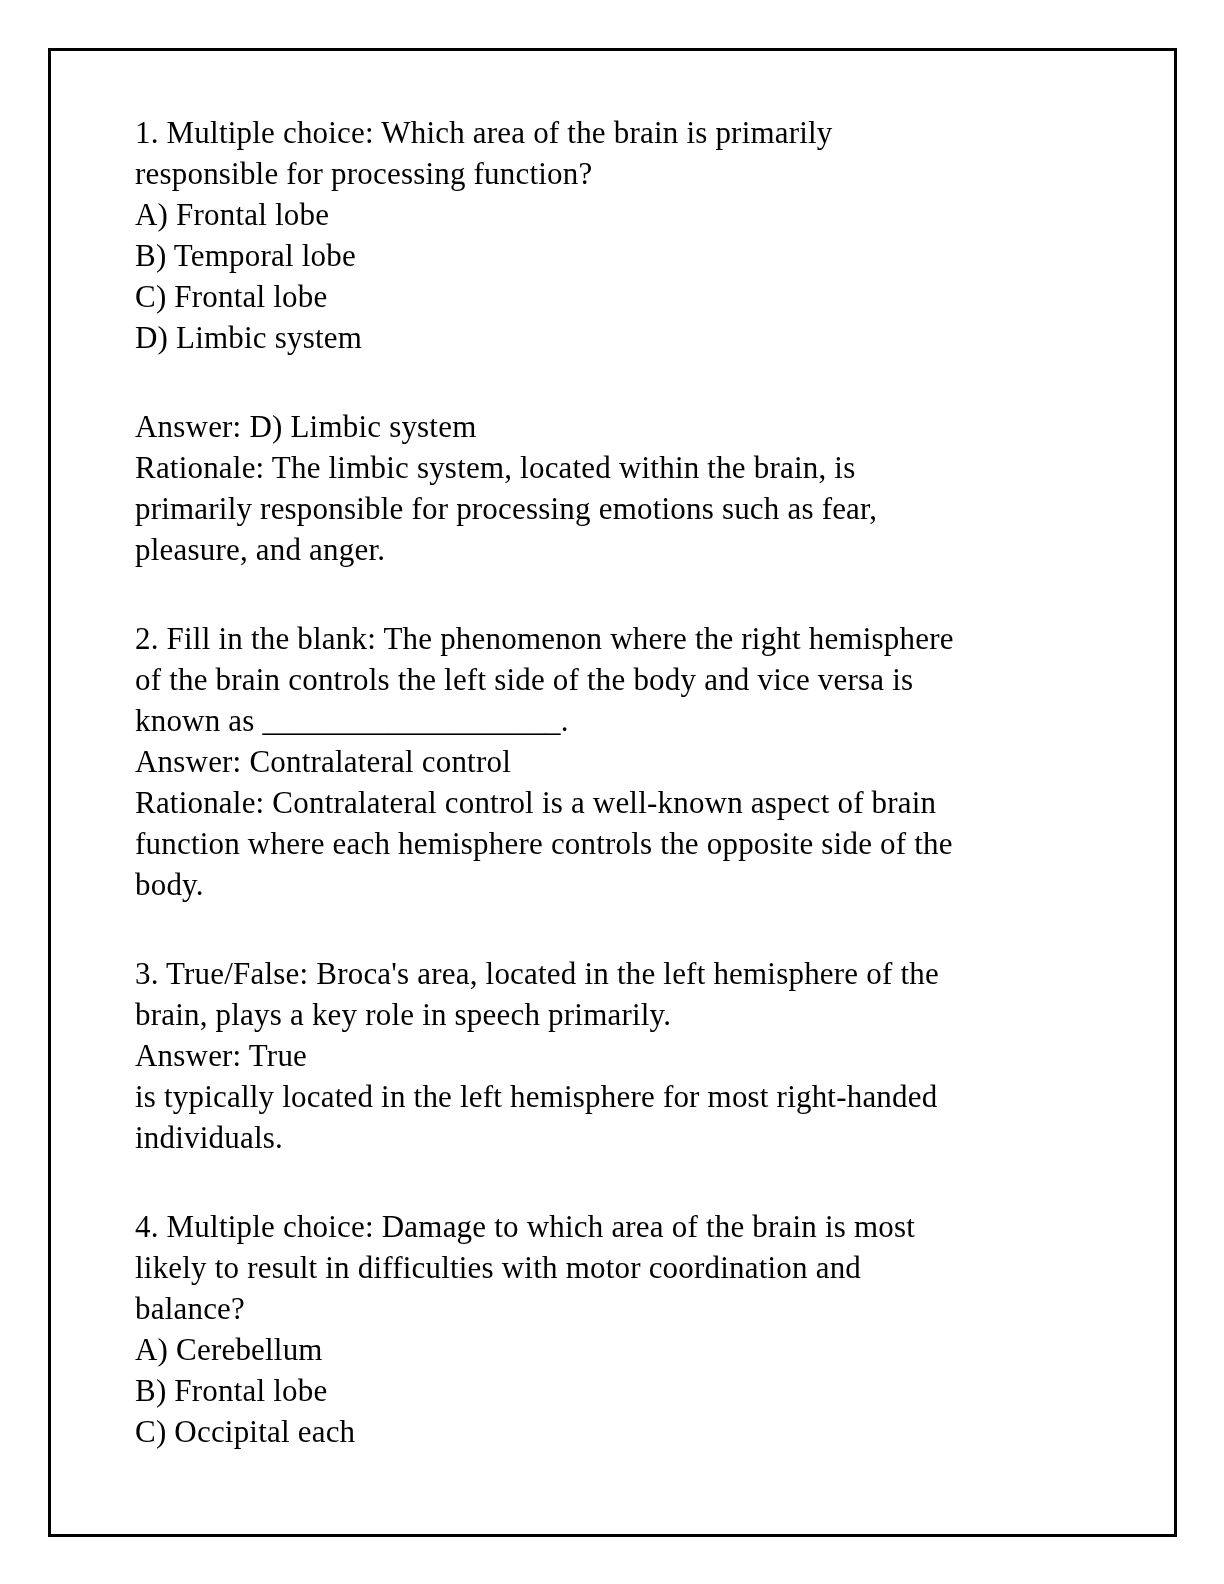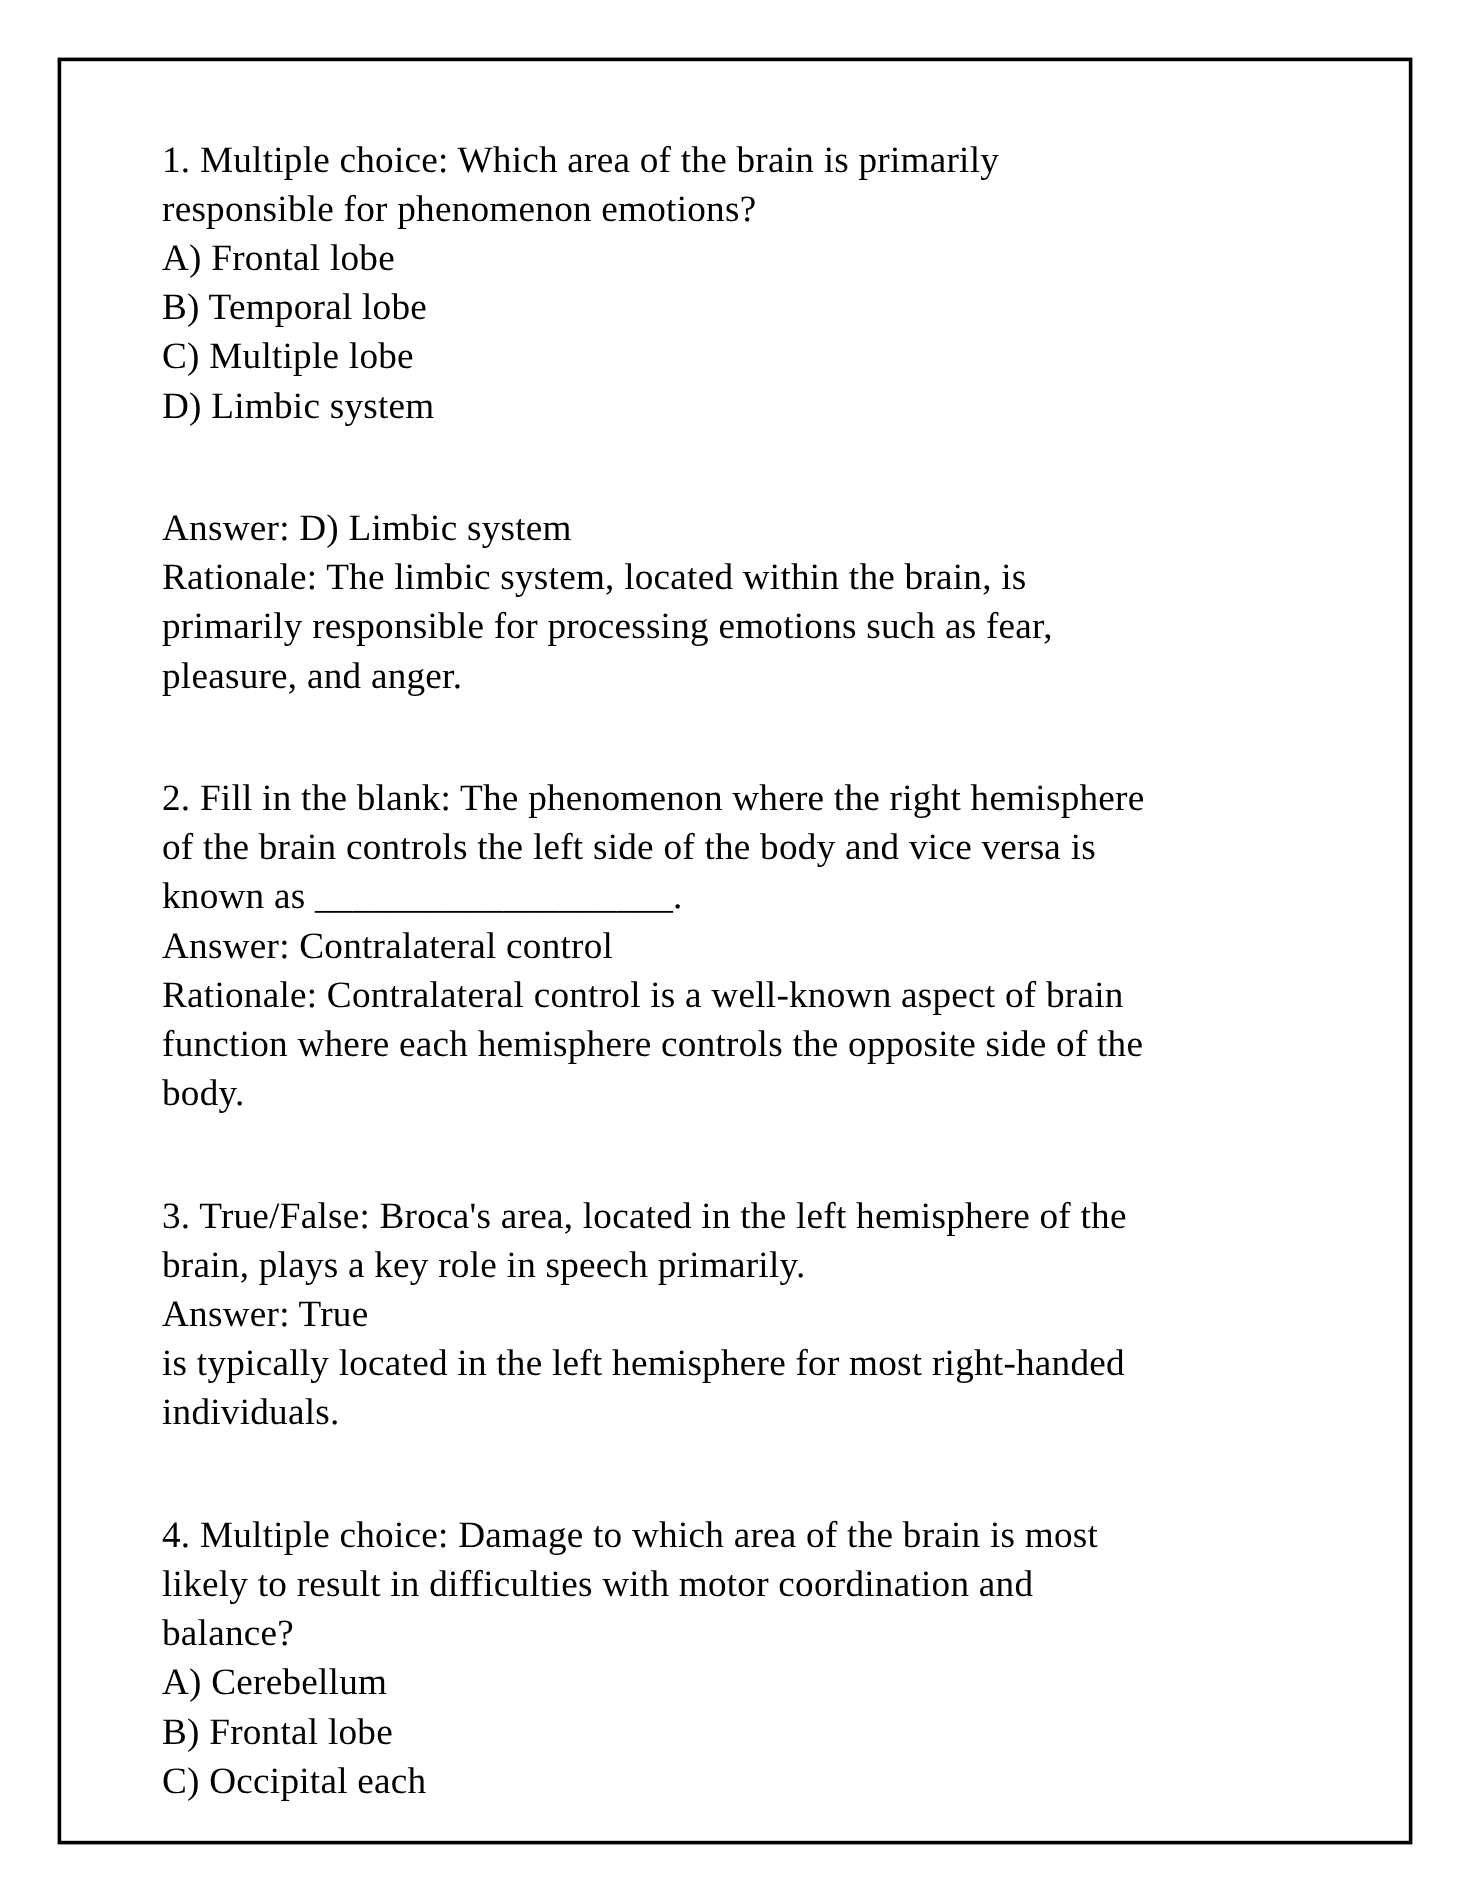--- a/index.html
+++ b/index.html
@@ -29,42 +29,42 @@
     position: absolute;
     left: 135px;
     top: 112px;
     width: 990px;
   }
   .block {
     margin: 0;
     padding: 0;
   }
   .block + .block {
-    margin-top: 61px;
+    margin-top: 48px;
   }
   .line {
     font-size: 31px;
     line-height: 41px;
     white-space: pre;
     letter-spacing: 0.2px;
   }
 </style>
 </head>
 <body>
 
 <div class="page-border"></div>
 
 <div class="content">
 
   <div class="block">
     <div class="line">1. Multiple choice: Which area of the brain is primarily</div>
-    <div class="line">responsible for phenomenon emotions?</div>
+    <div class="line">responsible for processing function?</div>
     <div class="line">A) Frontal lobe</div>
     <div class="line">B) Temporal lobe</div>
-    <div class="line">C) Multiple lobe</div>
+    <div class="line">C) Frontal lobe</div>
     <div class="line">D) Limbic system</div>
   </div>
 
   <div class="block">
     <div class="line">Answer: D) Limbic system</div>
     <div class="line">Rationale: The limbic system, located within the brain, is</div>
     <div class="line">primarily responsible for processing emotions such as fear,</div>
     <div class="line">pleasure, and anger.</div>
   </div>
 

